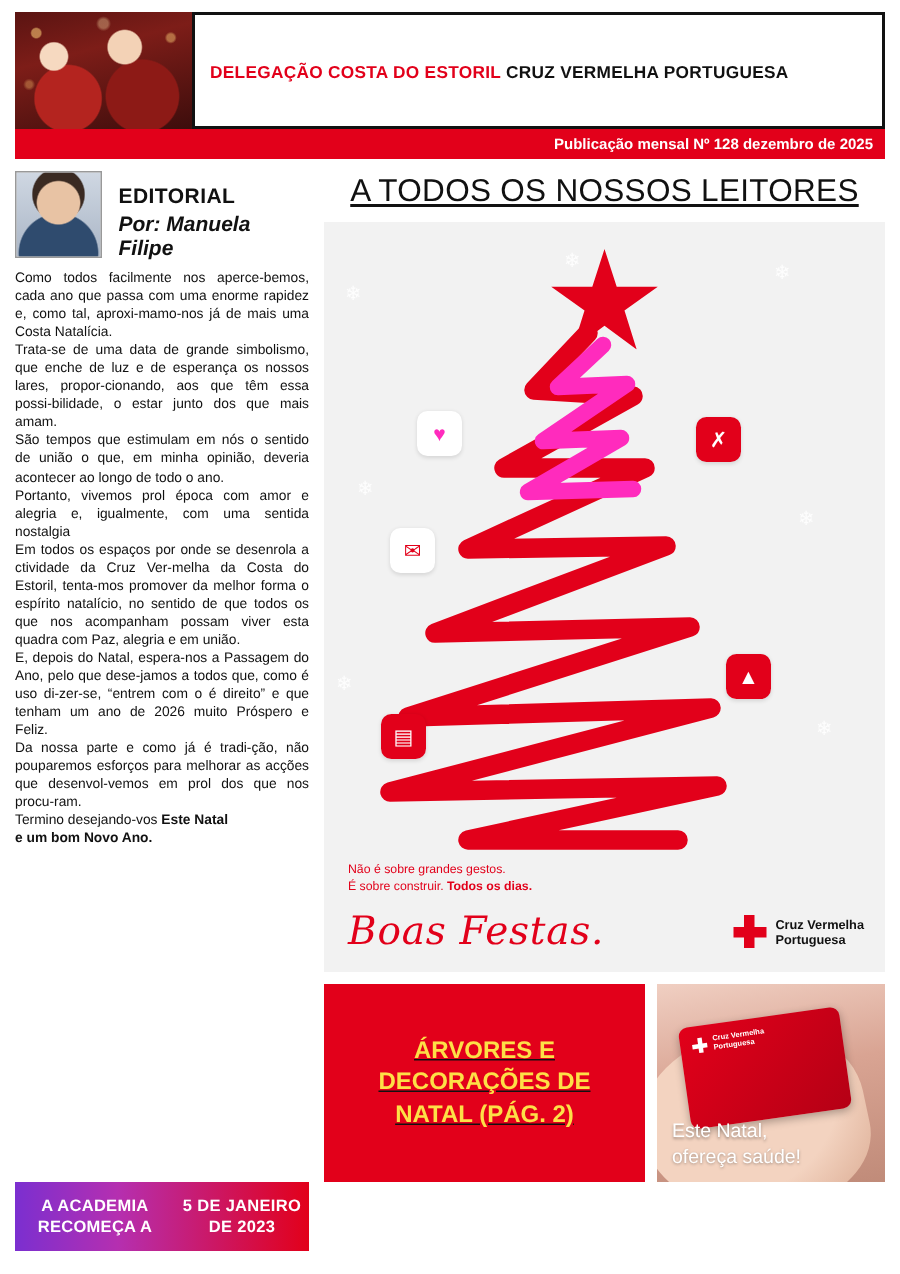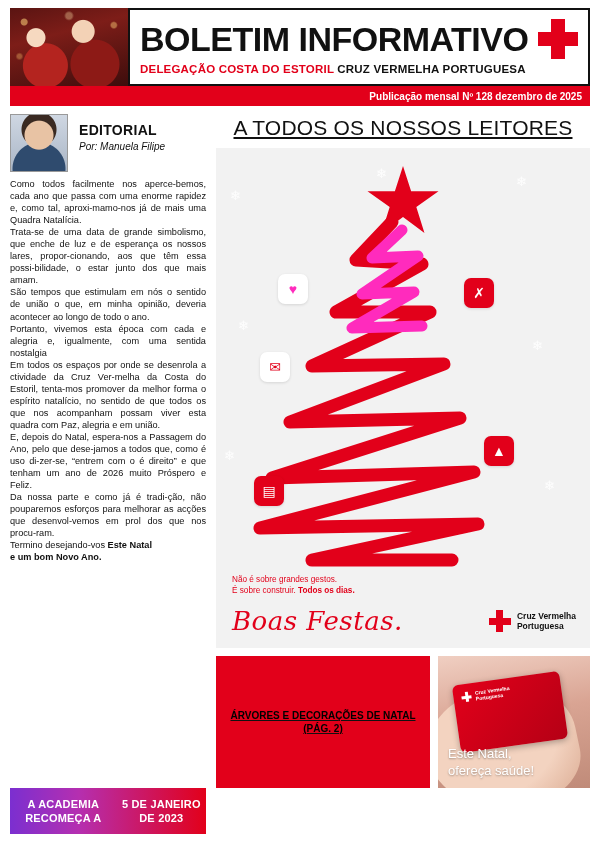--- a/index.html
+++ b/index.html
@@ -149,23 +149,23 @@
     flex: 0 0 auto;
   }
   .ed-titles { padding-top: 8px; }
   .ed-title {
     font-size: 14px;
     font-weight: bold;
     letter-spacing: .3px;
     color: #111;
   }
   .ed-author {
-    font-size: 10px;
+    font-size: 14px;
     font-style: italic;
-    font-weight: normal;
+    font-weight: bold;
     margin-top: 3px;
     color: #111;
   }
 
   .ed-body {
     font-size: 9.2px;
     line-height: 1.31;
     text-align: justify;
     color: #111;
     flex: 1 1 auto;
@@ -291,27 +291,27 @@
 
   .bottom-row {
     display: flex;
     gap: 8px;
     margin-top: 8px;
     height: 132px;
   }
   .promo-red {
     flex: 1 1 auto;
     background: #e2001a;
-    color: #000000;
+    color: #fde047;
     display: flex;
     align-items: center;
     justify-content: center;
     text-align: center;
     font-weight: bold;
-    font-size: 10px;
+    font-size: 16px;
     line-height: 1.35;
     padding: 6px 12px;
   }
   .promo-card {
     width: 152px;
     flex: 0 0 152px;
     position: relative;
     background: linear-gradient(170deg, #f0cfc2 0%, #d9a493 45%, #c08b79 100%);
     overflow: hidden;
   }
@@ -356,24 +356,20 @@
   }
 </style>
 </head>
 <body>
 
 <div class="page">
 
   <div class="masthead">
     <div class="mast-photo"></div>
     <div class="mast-right">
-      <div class="mast-title-row">
-        <div class="mast-title">BOLETIM INFORMATIVO</div>
-        <div class="cross"></div>
-      </div>
       <div class="mast-sub">
         <span class="red">DELEGAÇÃO COSTA DO ESTORIL</span>
         <span class="blk">CRUZ VERMELHA PORTUGUESA</span>
       </div>
     </div>
   </div>
   <div class="mast-band">
     <span>Publicação mensal Nº 128 dezembro de 2025</span>
   </div>
 
@@ -382,24 +378,24 @@
     <div class="col-left">
       <div class="editorial-head">
         <div class="ed-photo"></div>
         <div class="ed-titles">
           <div class="ed-title">EDITORIAL</div>
           <div class="ed-author">Por: Manuela Filipe</div>
         </div>
       </div>
 
       <div class="ed-body">
-        <p>Como todos facilmente nos aperce-bemos, cada ano que passa com uma enorme rapidez e, como tal, aproxi-mamo-nos já de mais uma Quadra Natalícia.</p>
+        <p>Como todos facilmente nos aperce-bemos, cada ano que passa com uma enorme rapidez e, como tal, aproxi-mamo-nos já de mais uma Costa Natalícia.</p>
         <p>Trata-se de uma data de grande simbolismo, que enche de luz e de esperança os nossos lares, propor-cionando, aos que têm essa possi-bilidade, o estar junto dos que mais amam.</p>
         <p>São tempos que estimulam em nós o sentido de união o que, em minha opinião, deveria acontecer ao longo de todo o ano.</p>
-        <p>Portanto, vivemos esta época com cada e alegria e, igualmente, com uma sentida nostalgia</p>
+        <p>Portanto, vivemos prol época com amor e alegria e, igualmente, com uma sentida nostalgia</p>
         <p>Em todos os espaços por onde se desenrola a ctividade da Cruz Ver-melha da Costa do Estoril, tenta-mos promover da melhor forma o espírito natalício, no sentido de que todos os que nos acompanham possam viver esta quadra com Paz, alegria e em união.</p>
         <p>E, depois do Natal, espera-nos a Passagem do Ano, pelo que dese-jamos a todos que, como é uso di-zer-se, “entrem com o é direito” e que tenham um ano de 2026 muito Próspero e Feliz.</p>
         <p>Da nossa parte e como já é tradi-ção, não pouparemos esforços para melhorar as acções que desenvol-vemos em prol dos que nos procu-ram.</p>
         <p>
           <span>Termino desejando-vos </span><span class="bold">Este Natal</span><br>
           <span class="bold">e um bom Novo Ano.</span>
         </p>
       </div>
 
       <div class="academia-box">

